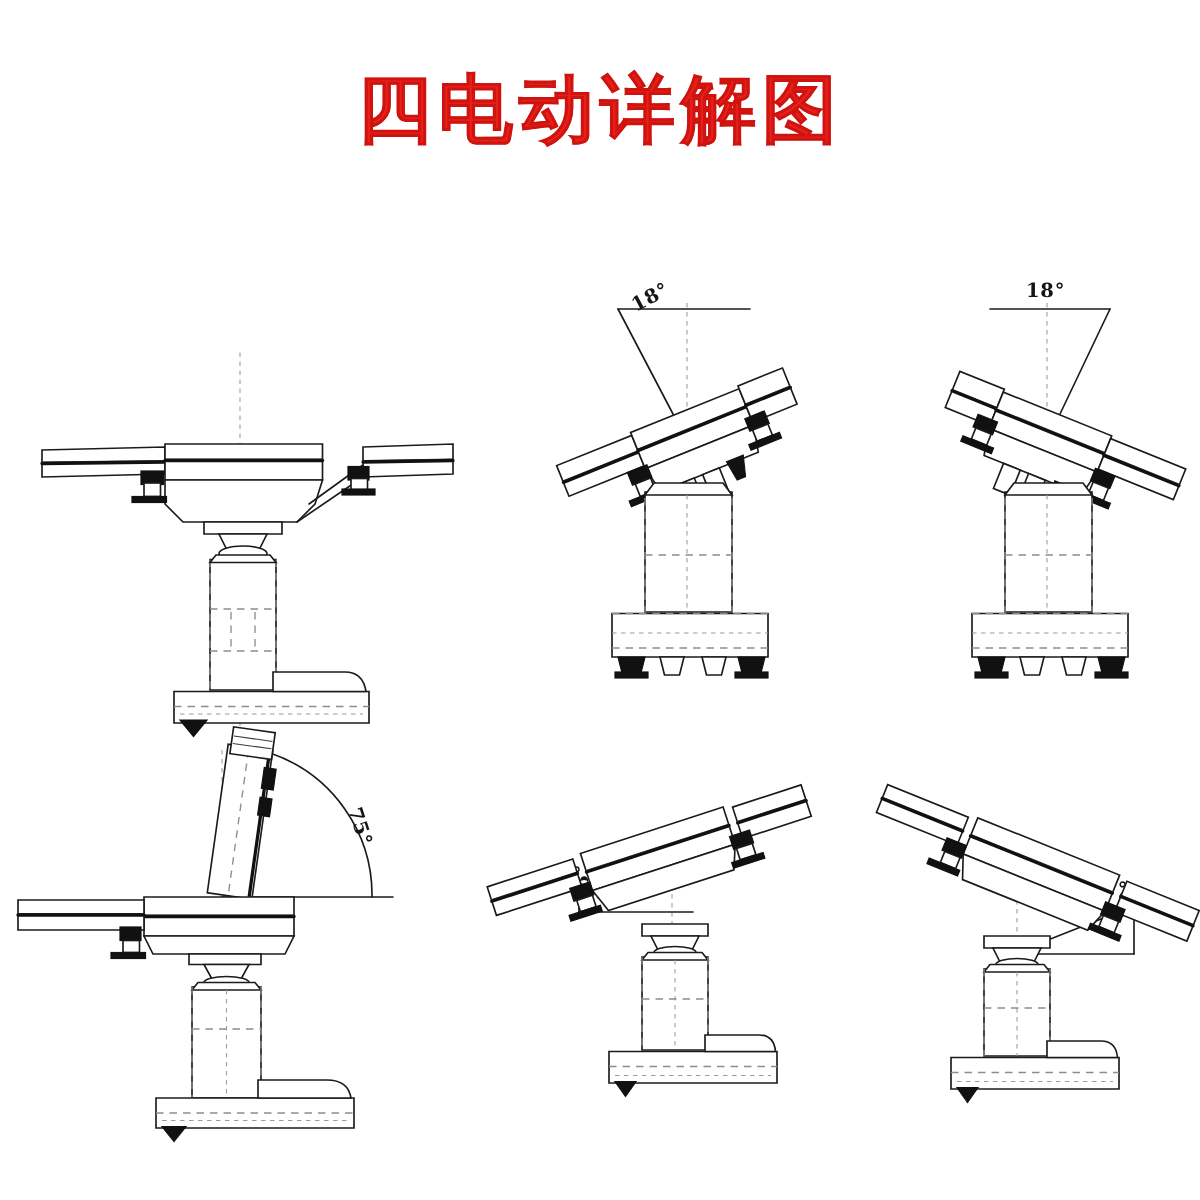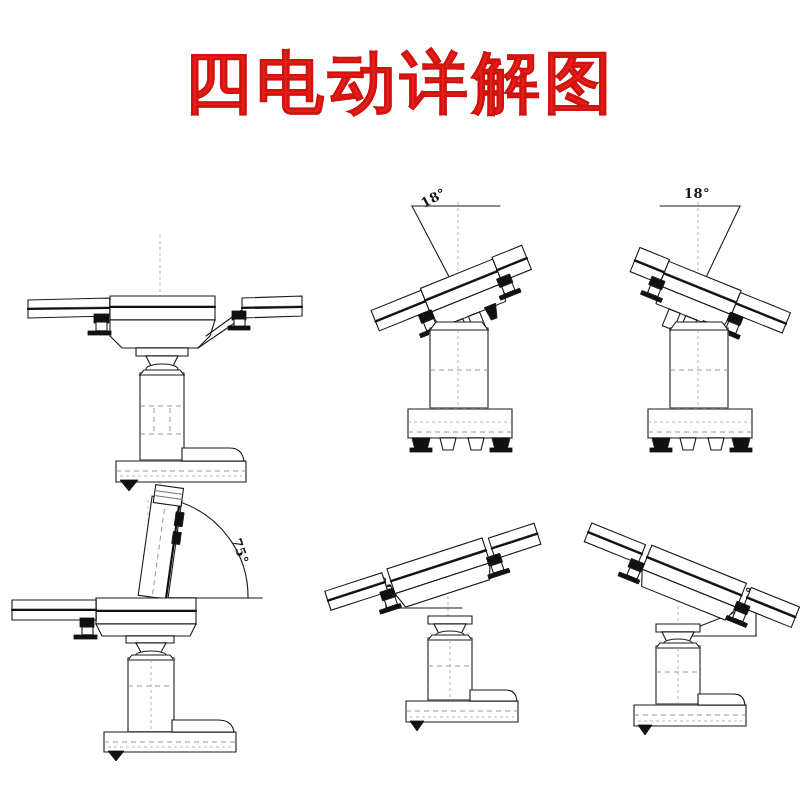--- a/index.html
+++ b/index.html
@@ -15,21 +15,21 @@
 
   
   .title-wrap{
     position:absolute;left:0;top:48px;width:800px;
     text-align:center;
   }
   .title{
     display:inline-block;
     color:#e8201c;
     font-family:"DejaVu Serif","Liberation Serif",serif;
-    font-size:68px;
+    font-size:50px;
     font-weight:700;
     letter-spacing:4px;
     line-height:1;
     -webkit-text-stroke:0.5px #cf1410;
     white-space:nowrap;
   }
 
   
   .grid{position:absolute;left:0;top:150px;width:800px;height:620px;}
   .cell{position:absolute;}

